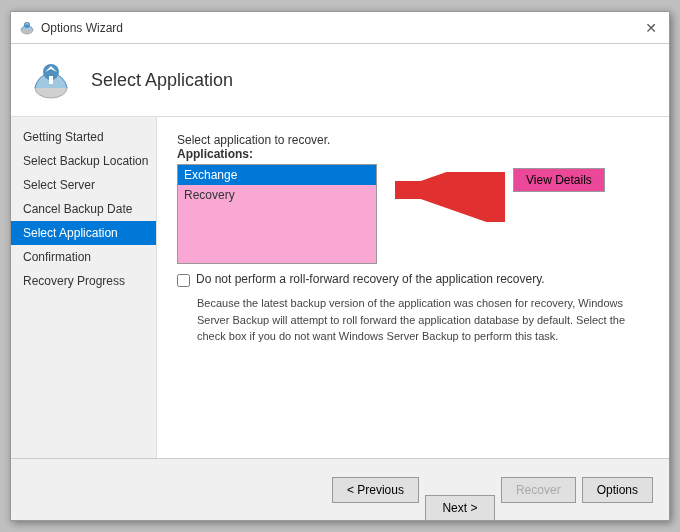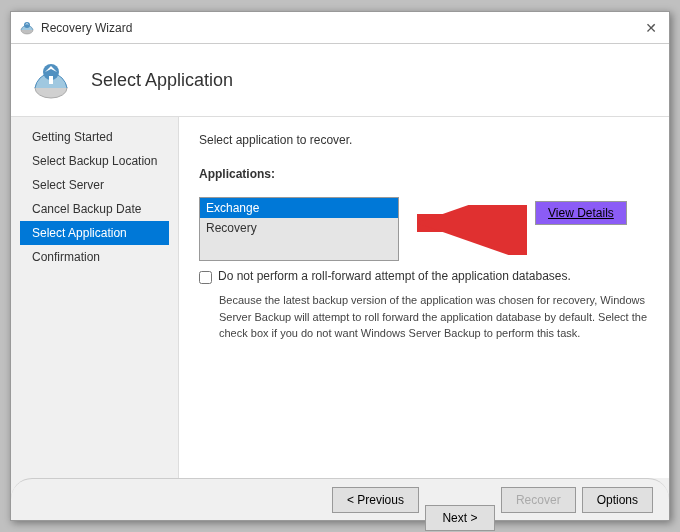--- a/index.html
+++ b/index.html
@@ -66,24 +66,24 @@
       font-size: 18px;
       font-weight: 300;
       color: #333;
     }
     .content-area {
       display: flex;
       flex: 1;
       overflow: hidden;
     }
     .sidebar {
-      width: 168px;
+      width: 146px;
       background: #f0f0f0;
       border-right: 1px solid #ddd;
-      padding: 8px 9px;
+      padding: 8px 0;
     }
     .sidebar-item {
       padding: 5px 12px;
       color: #333;
       cursor: pointer;
       font-size: 12px;
       white-space: nowrap;
     }
     .sidebar-item.active {
       background: #0078d7;
@@ -92,59 +92,58 @@
     .main-content {
       flex: 1;
       padding: 16px 20px;
       background: #fff;
       overflow: auto;
       position: relative;
     }
     .section-label {
       font-size: 12px;
       color: #333;
-      margin-bottom: 20px;
+      margin-bottom: 0;
     }
     .app-list-label {
       font-size: 12px;
       font-weight: 600;
       color: #333;
-      margin-bottom: 16px;
+      margin-bottom: 3px;
     }
     .app-list-container {
       display: flex;
       align-items: flex-start;
       gap: 8px;
       margin-bottom: 8px;
     }
     .app-list {
       width: 200px;
       border: 1px solid #999;
-      background: #e5e5e5;
-      height: 64px;
+      background: #f9a8d4;
+      height: 100px;
       overflow-y: auto;
     }
     .app-list-item {
       padding: 3px 6px;
       cursor: pointer;
       font-size: 12px;
       color: #333;
     }
     .app-list-item.selected {
       background: #0078d7;
       color: #fff;
     }
     .view-details-btn {
       padding: 4px 12px;
       font-size: 12px;
-      background: #8b5cf6;
+      background: #ec4899;
       border: 1px solid #999;
       cursor: pointer;
       white-space: nowrap;
-      text-decoration: underline;
     }
     .checkbox-row {
       display: flex;
       align-items: flex-start;
       gap: 6px;
       margin-top: 8px;
       margin-bottom: 8px;
     }
     .checkbox-row input[type="checkbox"] {
       margin-top: 2px;
@@ -161,22 +160,21 @@
       margin-left: 20px;
     }
     .footer {
       border-top: 1px solid #ccc;
       background: #f0f0f0;
       padding: 8px 16px;
       display: flex;
       justify-content: flex-end;
       gap: 6px;
       align-items: center;
-      height: 42px;
-      border-radius: 22px;
+      height: 62px;
     }
     .footer-btn {
       padding: 5px 14px;
       font-size: 12px;
       border: 1px solid #999;
       background: #e0e0e0;
       cursor: pointer;
       min-width: 70px;
     }
     .footer-btn.primary {
@@ -195,21 +193,21 @@
 
   <div class="title-bar">
     <div class="title-bar-left">
 
       <svg class="title-bar-icon" viewBox="0 0 16 16">
         <ellipse cx="8" cy="10" rx="6" ry="4" fill="#c0c0c0" stroke="#888" stroke-width="0.5"></ellipse>
         <path d="M2 10 Q3 6 8 5 Q13 6 14 10" fill="#a0c8e0" stroke="#5090c0" stroke-width="0.5"></path>
         <circle cx="8" cy="5" r="3" fill="#5090c0"></circle>
         <path d="M6 5 L8 3 L10 5 L8 4 Z" fill="#fff"></path>
       </svg>
-      <span class="title-bar-text">Recovery Wizard</span>
+      <span class="title-bar-text">Options Wizard</span>
     </div>
     <span class="title-bar-close">✕</span>
   </div>
 
   <div class="header-section">
     <svg class="header-icon" viewBox="0 0 48 48">
       <ellipse cx="24" cy="32" rx="16" ry="10" fill="#d0d0d0" stroke="#aaa" stroke-width="1"></ellipse>
       <path d="M8 32 Q10 20 24 16 Q38 20 40 32" fill="#a0c8e0" stroke="#5090c0" stroke-width="1"></path>
       <circle cx="24" cy="16" r="8" fill="#5090c0"></circle>
       <path d="M18 16 L24 10 L30 16 L24 13 Z" fill="#fff"></path>
@@ -220,20 +218,21 @@
 
   <div class="content-area">
 
     <div class="sidebar">
       <div class="sidebar-item">Getting Started</div>
       <div class="sidebar-item">Select Backup Location</div>
       <div class="sidebar-item">Select Server</div>
       <div class="sidebar-item">Cancel Backup Date</div>
       <div class="sidebar-item active">Select Application</div>
       <div class="sidebar-item">Confirmation</div>
+      <div class="sidebar-item">Recovery Progress</div>
     </div>
 
     <div class="main-content">
       <div class="section-label">Select application to recover.</div>
       <div class="app-list-label">Applications:</div>
       <div class="app-list-container">
         <div class="app-list">
           <div class="app-list-item selected">Exchange</div>
           <div class="app-list-item">Recovery</div>
         </div>
@@ -246,21 +245,21 @@
           </defs>
           <line x1="115" y1="18" x2="10" y2="18" stroke="#e03030" stroke-width="18" marker-end="url(#arrowhead)"></line>
         </svg>
         <div style="display:flex; flex-direction:column; justify-content:flex-start; padding-top:4px;">
           <button class="view-details-btn">View Details</button>
         </div>
       </div>
 
       <div class="checkbox-row">
         <input type="checkbox" style="">
-        <span class="checkbox-label">Do not perform a roll-forward attempt of the application databases.</span>
+        <span class="checkbox-label">Do not perform a roll-forward recovery of the application recovery.</span>
       </div>
       <div class="info-text">Because the latest backup version of the application was chosen for recovery, Windows Server Backup will attempt to roll forward the application database by default. Select the check box if you do not want Windows Server Backup to perform this task.</div>
     </div>
   </div>
 
   <div class="footer">
     <button class="footer-btn">&lt; Previous</button>
     <button class="footer-btn primary">Next &gt;</button>
     <button class="footer-btn" disabled="">Recover</button>
     <button class="footer-btn">Options</button>

